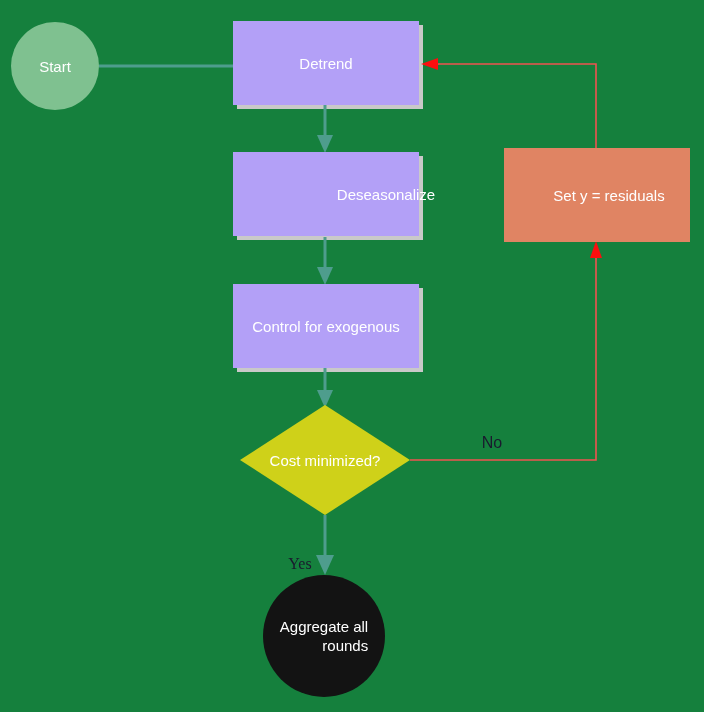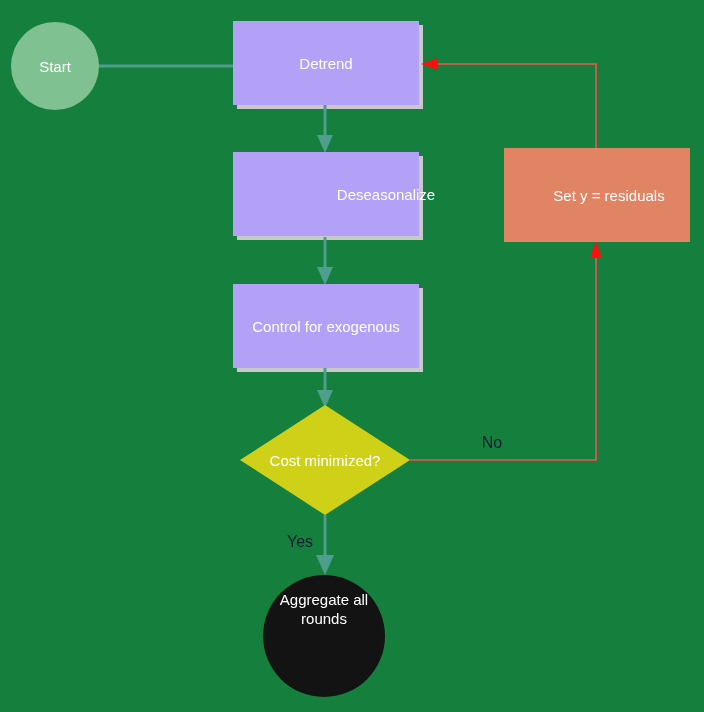--- a/index.html
+++ b/index.html
@@ -98,20 +98,20 @@
   <div class="node-label" style="left:233px; top:21px; width:186px; height:84px;border-radius:9px;">Detrend</div>
 
   <div class="node-label" style="left:233px; top:152px; width:218px; height:84px;margin-left:44px;">Deseasonalize</div>
 
   <div class="node-label" style="left:240px; top:440px; width:170px; height:40px;">Cost minimized?</div>
 
   <div class="node-label" style="left:233px; top:284px; width:186px; height:84px;">Control for exogenous</div>
 
   <div class="node-label" style="left:504px; top:148px; width:210px; height:94px;">Set y = residuals</div>
 
-  <div class="node-label" style="left:263px; top:548px; width:122px; height:122px;">Aggregate all
+  <div class="node-label" style="left:263px; top:575px; width:122px; height:122px;text-align:right;">Aggregate all
 rounds</div>
 
   <div class="edge-label" style="left:470px; top:435px; width:44px;">No</div>
 
-  <div class="edge-label" style="left:282px; top:534px; width:36px;">Yes</div>
+  <div class="edge-label" style="left:282px; top:556px; width:36px;font-family:Liberation Serif, serif;">Yes</div>
 
 </div>
 
 </body></html>

